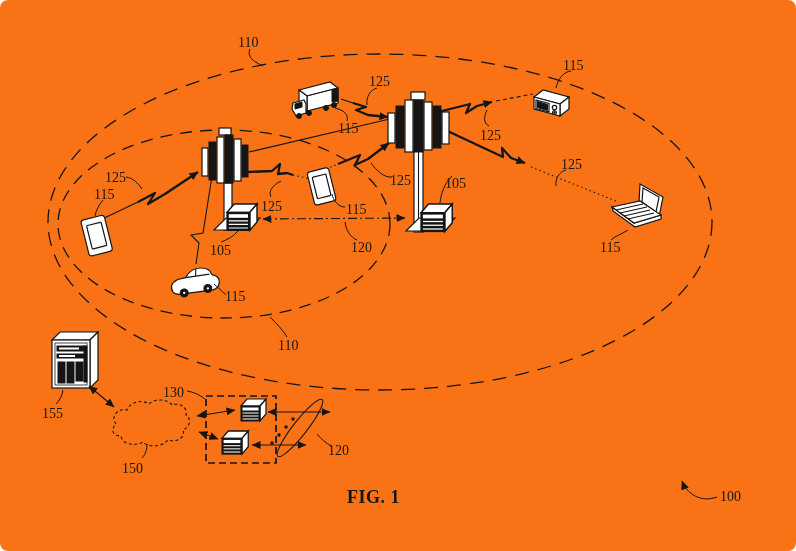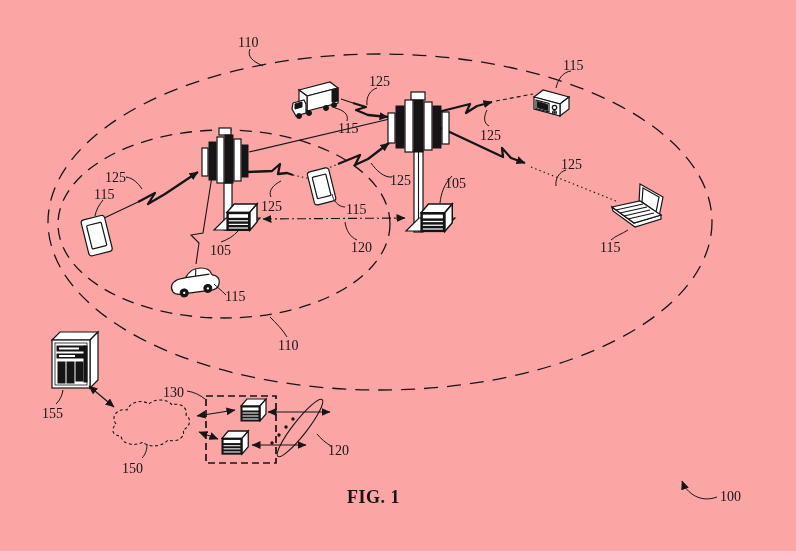--- a/index.html
+++ b/index.html
@@ -1,16 +1,16 @@
 <!DOCTYPE html>
 <html><head>
 <meta charset="utf-8">
 <style>
   html,body{margin:0;padding:0;background:#fff;}
-  .canvas{width:796px;height:551px;position:relative;background:#fca5a5;overflow:hidden;}
+  .canvas{width:796px;height:551px;position:relative;background:#f97316;overflow:hidden;border-radius:8px;}
   svg{position:absolute;left:0;top:0;}
   svg text{font-family:"Liberation Serif","DejaVu Serif",serif;font-size:14px;fill:#151515;}
   svg text.fig-caption{font-size:18px;font-weight:bold;letter-spacing:.5px;}
   .shape{fill:#fff;stroke:#151515;stroke-width:1.2;}
   .ln{fill:none;stroke:#151515;stroke-width:1.1;}
   .thick{fill:none;stroke:#151515;stroke-width:2.3;stroke-linejoin:round;}
   .dash-ellipse{fill:none;stroke:#151515;stroke-width:1.3;}
   .leader{fill:none;stroke:#151515;stroke-width:1;}
   .dark{fill:#151515;stroke:#151515;}
 </style>

